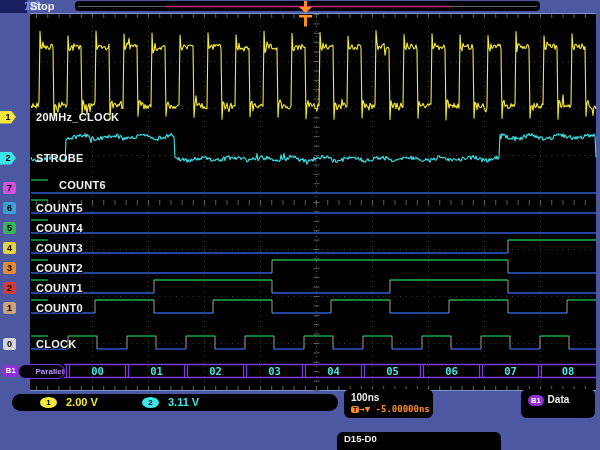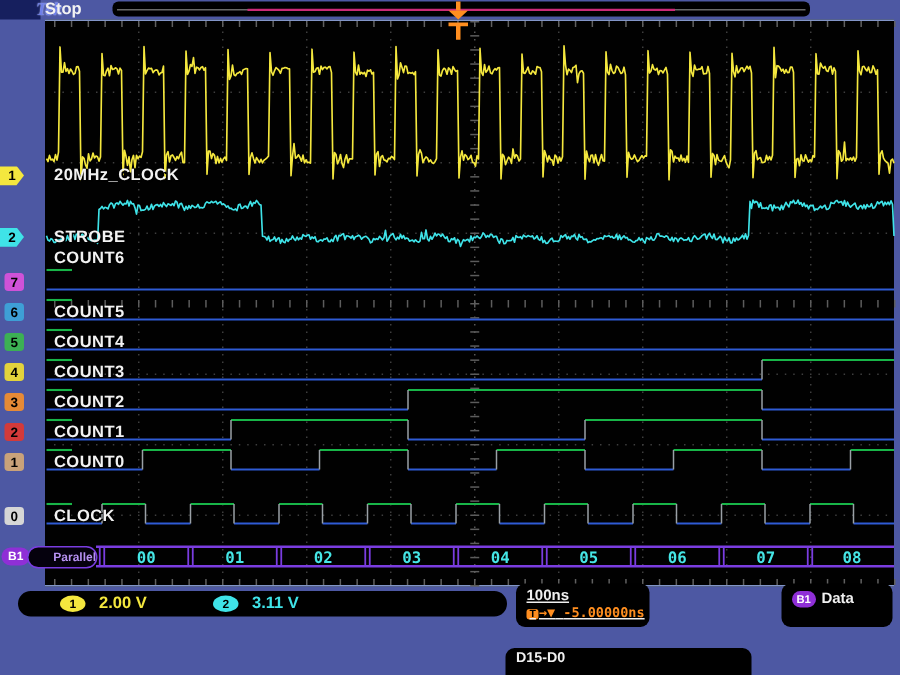--- a/index.html
+++ b/index.html
@@ -29,21 +29,21 @@
   #bus-pill{position:absolute;left:18px;top:364px;width:45px;height:13px;z-index:7;border:1.5px solid #7a3de0;
             border-radius:8px;background:#05010d;color:#b792f2;font:bold 8px "Liberation Sans",sans-serif;
             text-align:right;line-height:13px;}
   
   .box{position:absolute;z-index:10;background:#000;border-radius:6px;color:#f0f0f0;
        font:bold 10px "Liberation Sans",sans-serif;}
   #meas-pill{position:absolute;left:12px;top:394px;width:326px;height:17px;z-index:10;background:#000;border-radius:9px;}
   .oval{position:absolute;width:17px;height:11px;top:3px;border-radius:50%;color:#000;
         font:bold 8px "Liberation Sans",sans-serif;text-align:center;line-height:11px;}
   .pill-val{position:absolute;top:2px;font:bold 11px "Liberation Sans",sans-serif;}
-  #hbox{left:344px;top:389px;width:89px;height:29px;padding:3px 0 14px 7px;box-sizing:border-box;text-decoration:underline;}
+  #hbox{left:344px;top:389px;width:89px;height:29px;padding:3px 0 14px 7px;box-sizing:border-box;}
   #trig-line{margin-top:1px;color:#ff8e1f;font:bold 9px "DejaVu Sans Mono",monospace;}
   #trig-line .ticon{background:#ff8e1f;color:#000;font:bold 7px "Liberation Sans",sans-serif;
                     padding:0 2px;border-radius:2px;}
   #abox{left:438px;top:389px;width:79px;height:29px;padding:3px 0 0 7px;box-sizing:border-box;}
   #bbox{left:521px;top:389px;width:74px;height:29px;padding:5px 0 0 7px;box-sizing:border-box;}
   #bbox .b1oval{background:#8f2fd6;color:#fff;font:bold 7.5px "Liberation Sans",sans-serif;
                 border-radius:6px;padding:1px 3px;margin-right:4px;}
   #dbox{left:337px;top:432px;width:164px;height:25px;padding:1px 0 0 7px;box-sizing:border-box;font-size:9.5px;}
   #dbox .row2{display:flex;align-items:center;gap:4px;}
 </style>
@@ -1657,21 +1657,21 @@
 
   <div class="dbadge" style="top: 182px; background: rgb(207, 82, 216);">7</div>
   <div class="dbadge" style="top: 202px; background: rgb(62, 159, 214);">6</div>
   <div class="dbadge" style="top: 222px; background: rgb(60, 176, 84);">5</div>
   <div class="dbadge" style="top: 242px; background: rgb(227, 211, 60);">4</div>
   <div class="dbadge" style="top: 262px; background: rgb(230, 138, 54);">3</div>
   <div class="dbadge" style="top: 282px; background: rgb(211, 58, 58);">2</div>
   <div class="dbadge" style="top: 302px; background: rgb(201, 162, 122);">1</div>
   <div class="dbadge" style="top: 338px; background: rgb(214, 214, 214);">0</div>
 
-  <div class="tlabel dlabel" style="top: 166px;">COUNT6</div>
+  <div class="tlabel dlabel" style="top: 179px; margin-left: 23px;">COUNT6</div>
   <div class="tlabel dlabel" style="top: 202px;">COUNT5</div>
   <div class="tlabel dlabel" style="top: 222px;">COUNT4</div>
   <div class="tlabel dlabel" style="top: 242px;">COUNT3</div>
   <div class="tlabel dlabel" style="top: 262px;">COUNT2</div>
   <div class="tlabel dlabel" style="top: 282px;">COUNT1</div>
   <div class="tlabel dlabel" style="top: 302px;">COUNT0</div>
   <div class="tlabel dlabel" style="top: 338px;">CLOCK</div>
 
   <div id="bus-badge">B1</div>
   <div id="bus-pill">Parallel</div>

